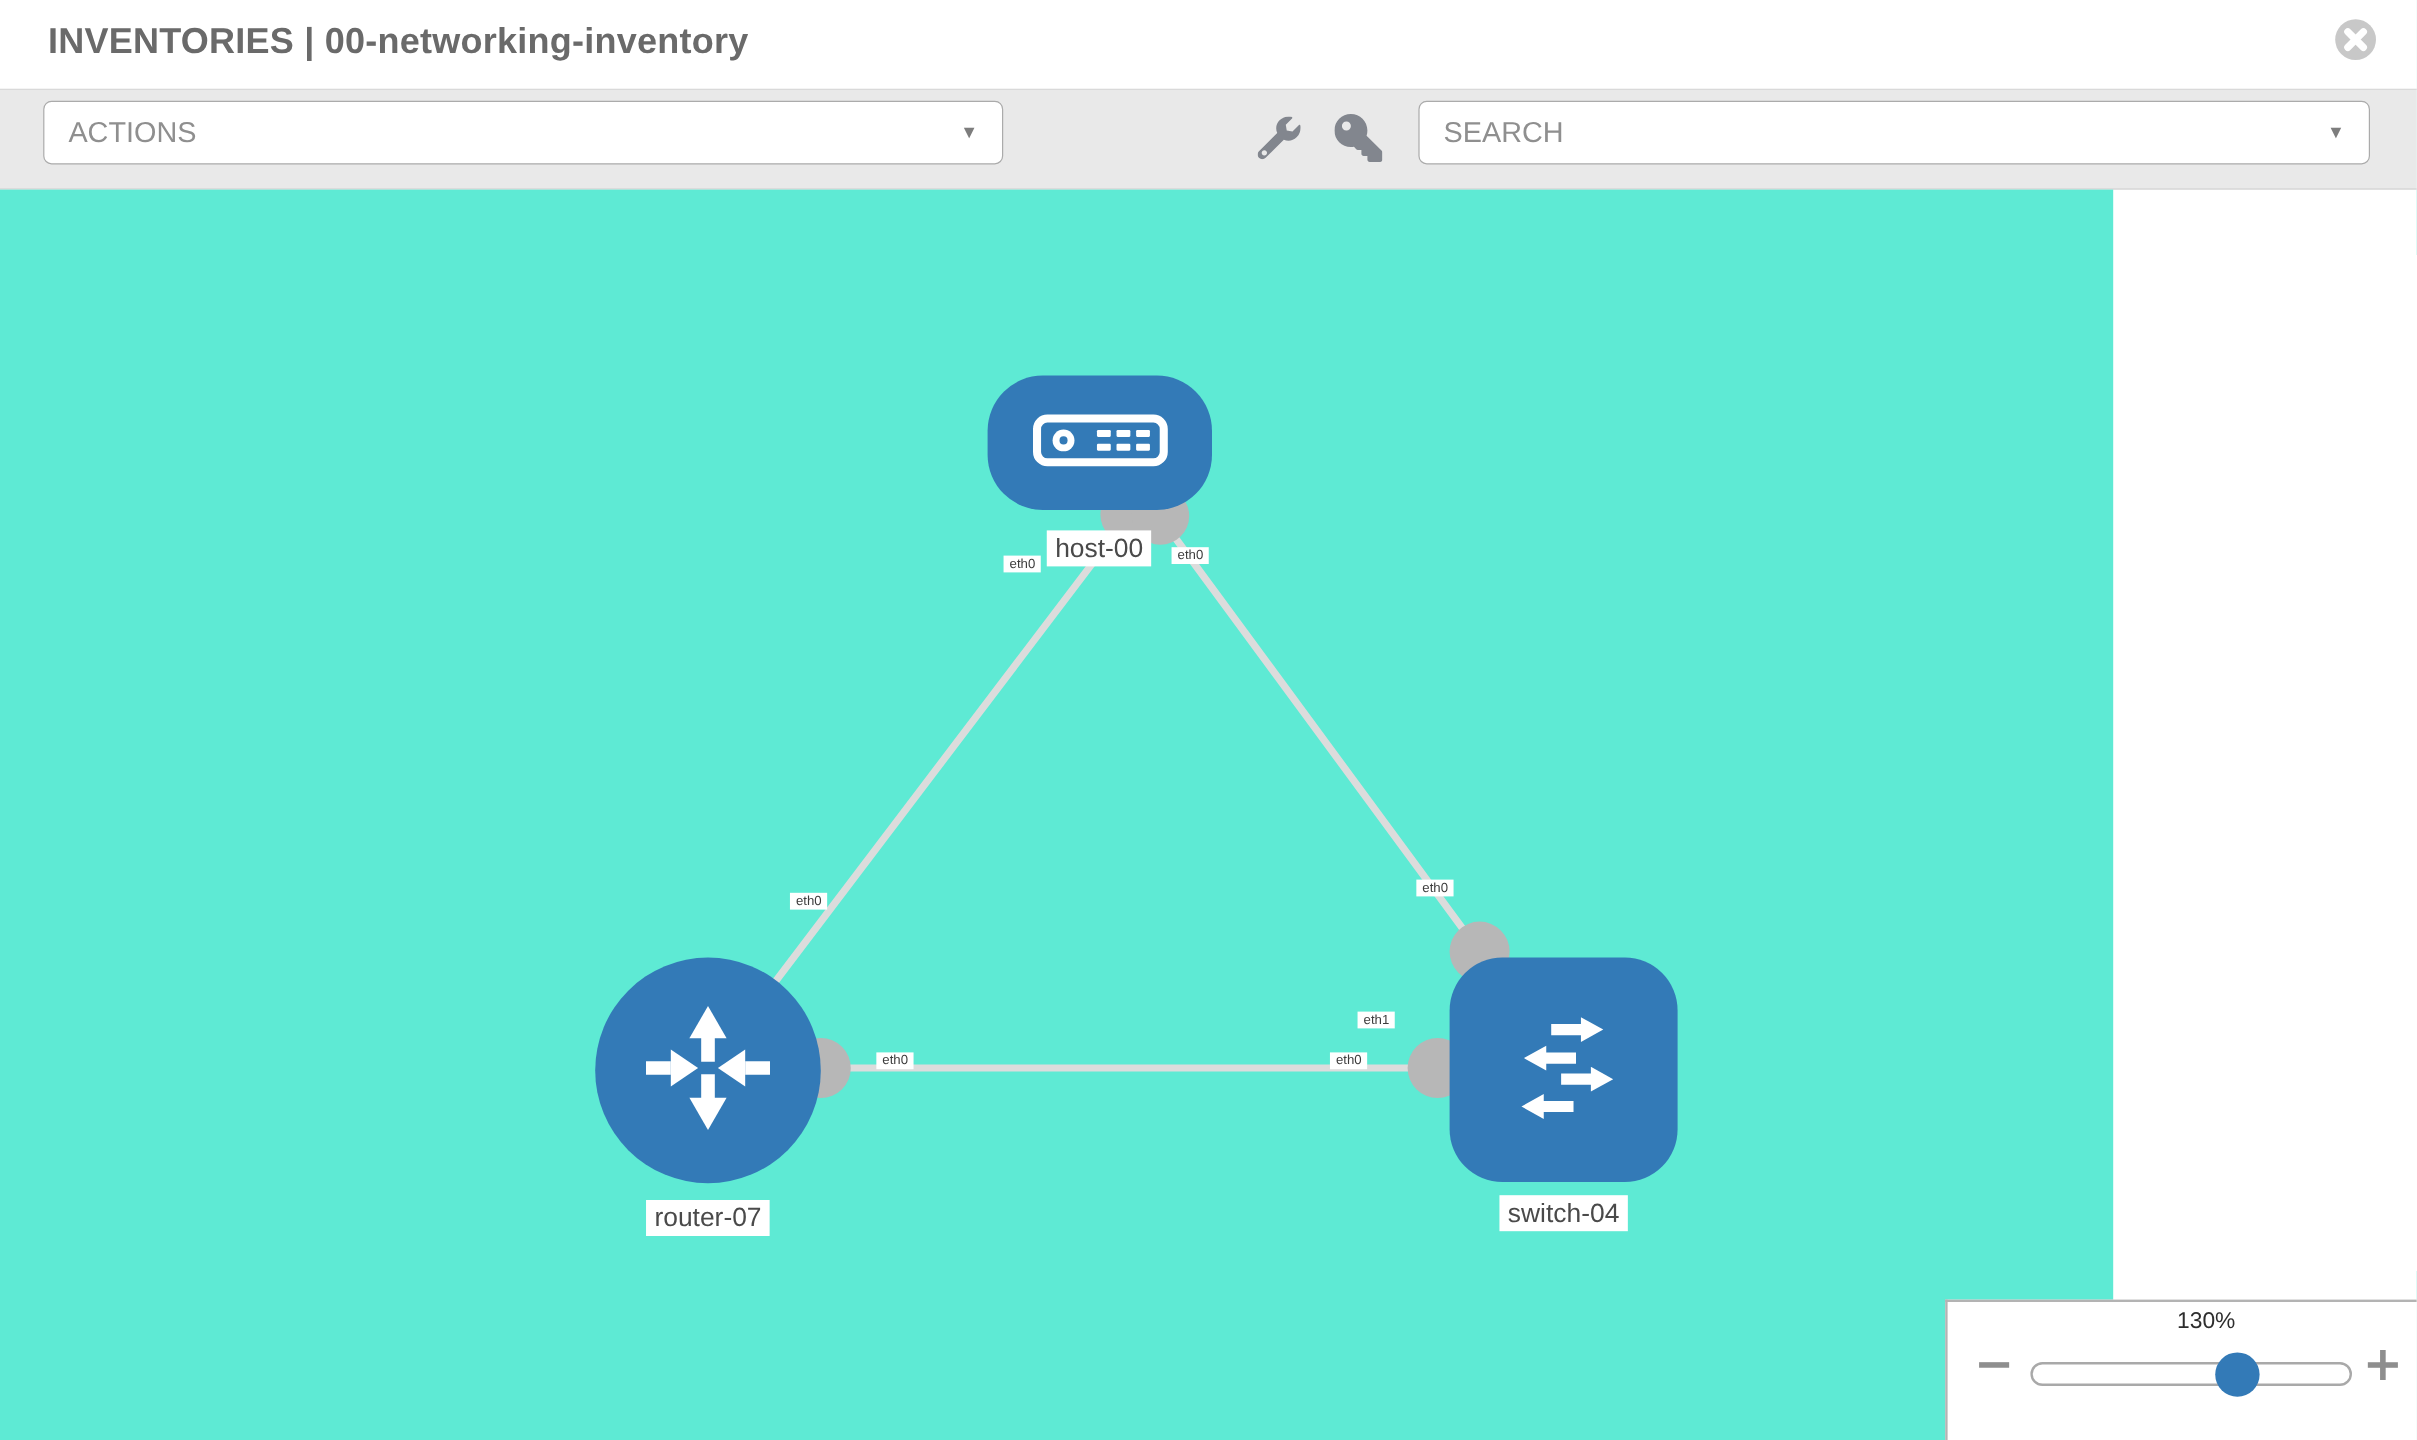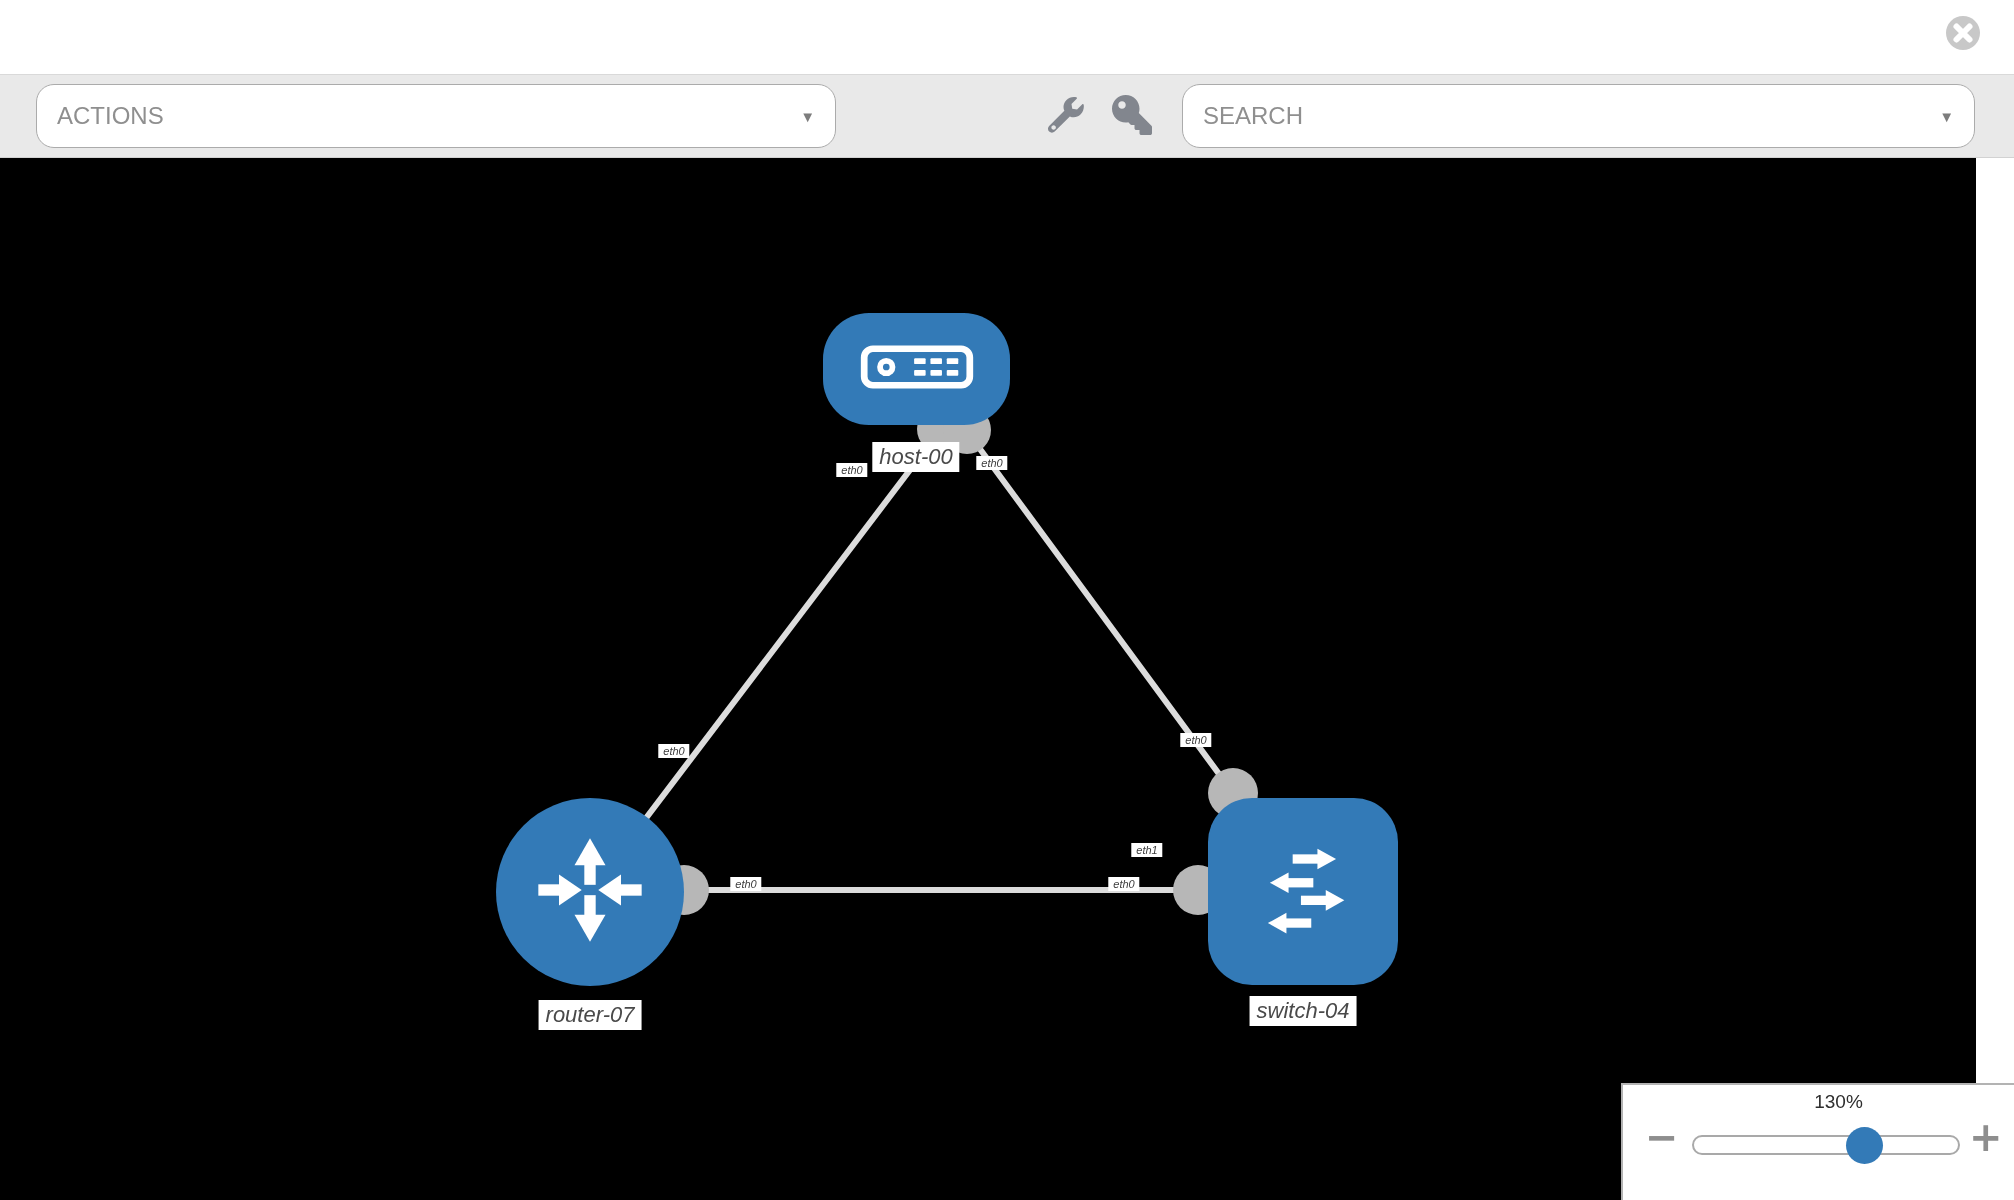--- a/index.html
+++ b/index.html
@@ -8,31 +8,31 @@
     background:#ffffff;font-family:"Liberation Sans", sans-serif;
     -webkit-font-smoothing:antialiased;
   }
   
   .header{position:absolute;top:0;left:0;width:2014px;height:74px;background:#ffffff;}
   .title{position:absolute;left:40px;top:13px;font-size:30px;line-height:44px;font-weight:bold;color:#6a6a6a;letter-spacing:.2px;}
   .close-btn{position:absolute;left:1945px;top:15px;width:36px;height:36px;cursor:pointer;border:none;background:transparent;padding:0;}
   
   .toolbar{position:absolute;top:74px;left:0;width:2014px;height:84px;background:#e9e9e9;
     border-top:1px solid #d9d9d9;border-bottom:1px solid #d2d2d2;box-sizing:border-box;}
-  .dropdown{position:absolute;top:9px;height:64px;background:#ffffff;border:1px solid #ababab;border-radius:18px;
+  .dropdown{position:absolute;top:9px;height:53px;background:#ffffff;border:1px solid #ababab;border-radius:7px;
     display:flex;align-items:center;justify-content:space-between;padding:0 20px;box-sizing:border-box;cursor:pointer;}
   .dropdown .dd-label{color:#8f8f8f;font-size:24px;}
   .dropdown .caret{color:#7d7d7d;font-size:15px;}
   .dd-actions{left:36px;width:800px;}
   .dd-search{left:1182px;width:793px;text-align:right;}
   .tool-btn{position:absolute;border:none;background:transparent;padding:0;cursor:pointer;}
   .tool-btn.wrench{left:1048px;top:22px;width:36px;height:36px;}
   .tool-btn.key{left:1112px;top:20px;width:40px;height:40px;}
   
-  .canvas{position:absolute;top:158px;left:0;width:1976px;height:1042px;background:#000000;overflow:hidden;font-style:italic;}
+  .canvas{position:absolute;top:158px;left:0;width:1761px;height:1042px;background:#5eead4;overflow:hidden;}
   .links-svg{position:absolute;top:0;left:0;z-index:1;}
   .node{position:absolute;background:#337ab7;z-index:2;display:flex;align-items:center;justify-content:center;cursor:pointer;}
   .node-host{left:823px;top:155px;width:187px;height:112px;border-radius:46px;}
   .node-router{left:496px;top:640px;width:188px;height:188px;border-radius:50%;}
   .node-switch{left:1208px;top:640px;width:190px;height:187px;border-radius:44px;}
   .chip{position:absolute;transform:translate(-50%,-50%);background:#ffffff;white-space:nowrap;z-index:3;}
   .node-label{font-size:22px;color:#4a4a4a;padding:2px 7px;}
   .iface-label{font-size:11px;color:#3d3d3d;padding:1px 5px;}
   
   .zoom-panel{position:absolute;left:1621px;top:1083px;width:393px;height:117px;background:#ffffff;
@@ -44,20 +44,21 @@
   .zoom-plus{left:346px;}
   .zoom-track{position:absolute;left:69px;top:50px;width:268px;height:20px;background:#ffffff;
     border:2px solid #a9a9a9;border-radius:11px;box-sizing:border-box;cursor:pointer;}
   .zoom-thumb{position:absolute;left:241px;top:60px;width:37px;height:37px;margin:-18px 0 0 -18px;
     border-radius:50%;background:#337ab7;cursor:grab;}
 </style>
 </head>
 <body>
 
 <div class="header">
+  <div class="title">INVENTORIES | 00-networking-inventory</div>
   <button class="close-btn">
     <span>
       <svg width="36" height="36" viewBox="0 0 36 36">
         <circle cx="18" cy="18" r="17" fill="#c8c8c8"></circle>
         <path d="M11.5 11.5 L24.5 24.5 M24.5 11.5 L11.5 24.5" stroke="#ffffff" stroke-width="6" stroke-linecap="round"></path>
       </svg>
     </span>
   </button>
 </div>
 

